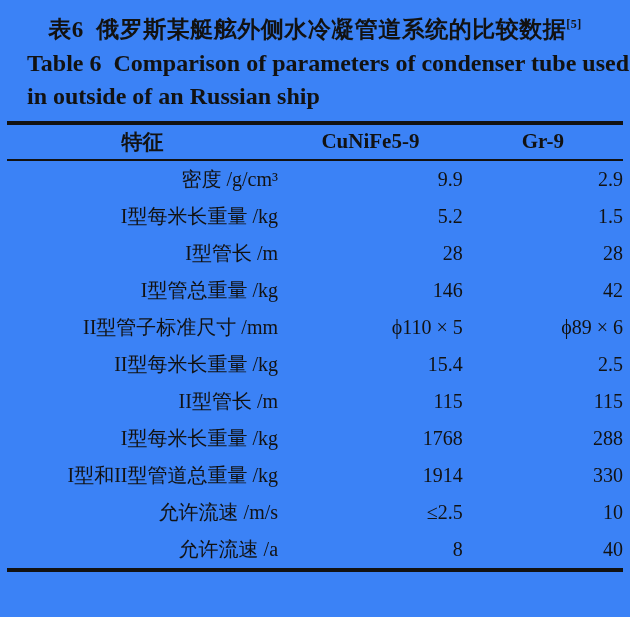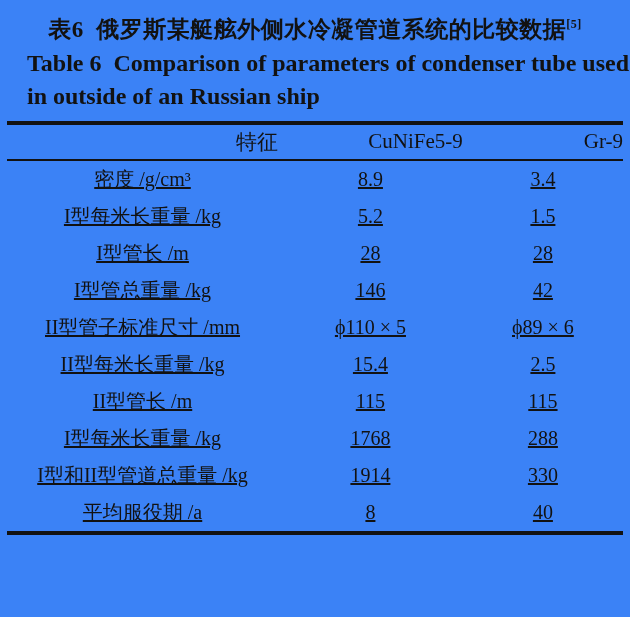--- a/index.html
+++ b/index.html
@@ -46,33 +46,32 @@
     margin: 8px 7px 0 7px;
     border-collapse: collapse;
     border-top: 4px solid #121212;
     border-bottom: 4px solid #121212;
     table-layout: fixed;
   }
   table.cmp thead tr {
     border-bottom: 2px solid #121212;
   }
   table.cmp th {
-    font-weight: normal;
+    font-weight: bold;
     font-size: 21px;
     height: 34px;
-    text-align: right;
+    text-align: center;
     padding: 0;
   }
   table.cmp td {
     font-size: 20px;
     height: 37px;
-    text-align: center;
+    text-align: right;
     padding: 0;
     white-space: nowrap;
-    text-decoration: underline;
   }
   col.c1 { width: 44%; }
   col.c2 { width: 30%; }
   col.c3 { width: 26%; }
 </style>
 </head>
 <body>
 
 <div class="page">
 
@@ -91,22 +90,22 @@
     <thead>
       <tr>
         <th>特征</th>
         <th>CuNiFe5-9</th>
         <th>Gr-9</th>
       </tr>
     </thead>
     <tbody>
       <tr>
         <td>密度 /g/cm³</td>
-        <td>8.9</td>
-        <td>3.4</td>
+        <td>9.9</td>
+        <td>2.9</td>
       </tr>
       <tr>
         <td>I型每米长重量 /kg</td>
         <td>5.2</td>
         <td>1.5</td>
       </tr>
       <tr>
         <td>I型管长 /m</td>
         <td>28</td>
         <td>28</td>
@@ -135,20 +134,25 @@
         <td>I型每米长重量 /kg</td>
         <td>1768</td>
         <td>288</td>
       </tr>
       <tr>
         <td>I型和II型管道总重量 /kg</td>
         <td>1914</td>
         <td>330</td>
       </tr>
       <tr>
-        <td>平均服役期 /a</td>
+        <td>允许流速 /m/s</td>
+        <td>≤2.5</td>
+        <td>10</td>
+      </tr>
+      <tr>
+        <td>允许流速 /a</td>
         <td>8</td>
         <td>40</td>
       </tr>
     </tbody>
   </table>
 
 </div>
 
 </body></html>

